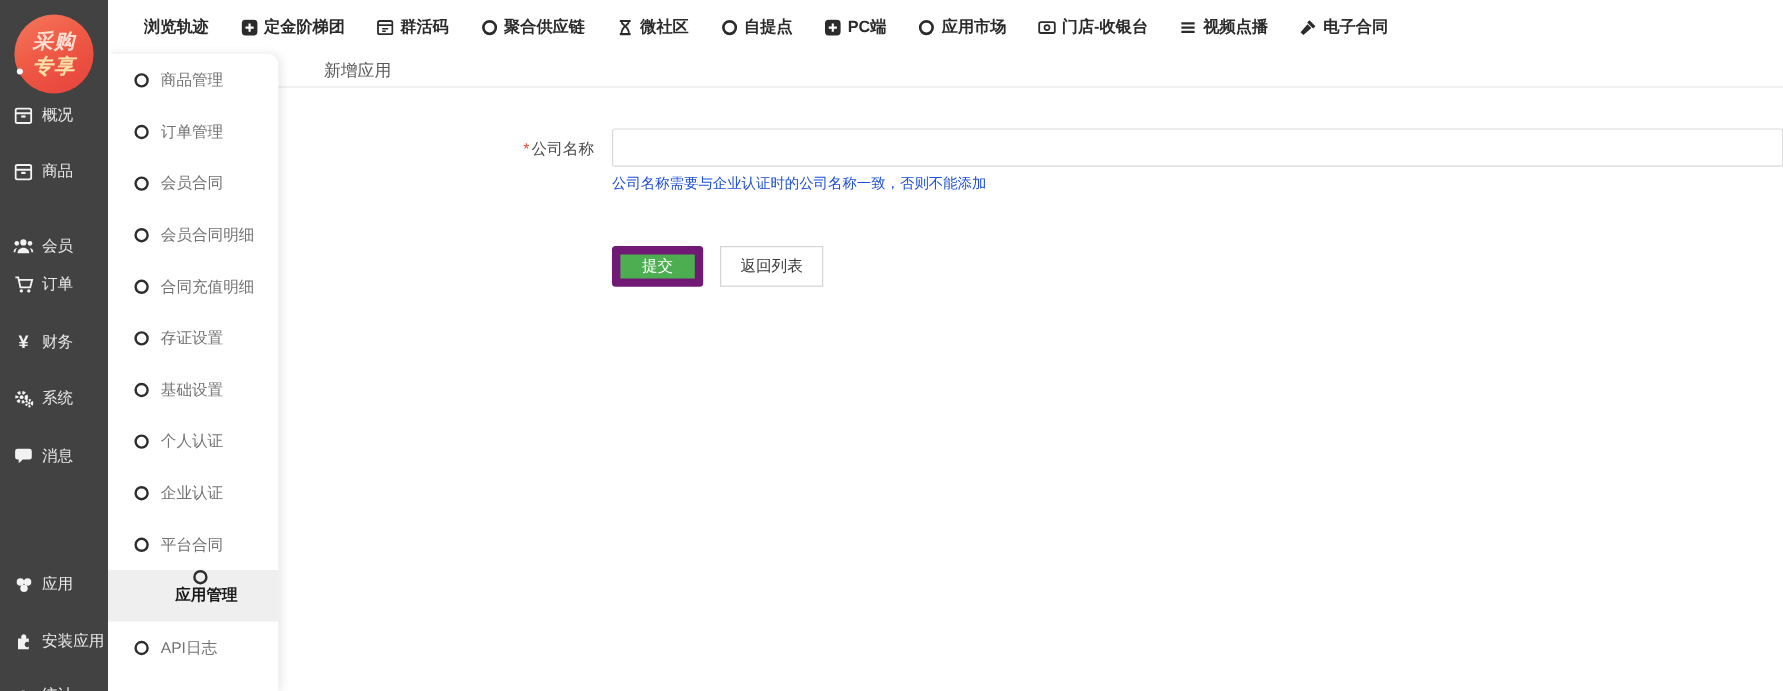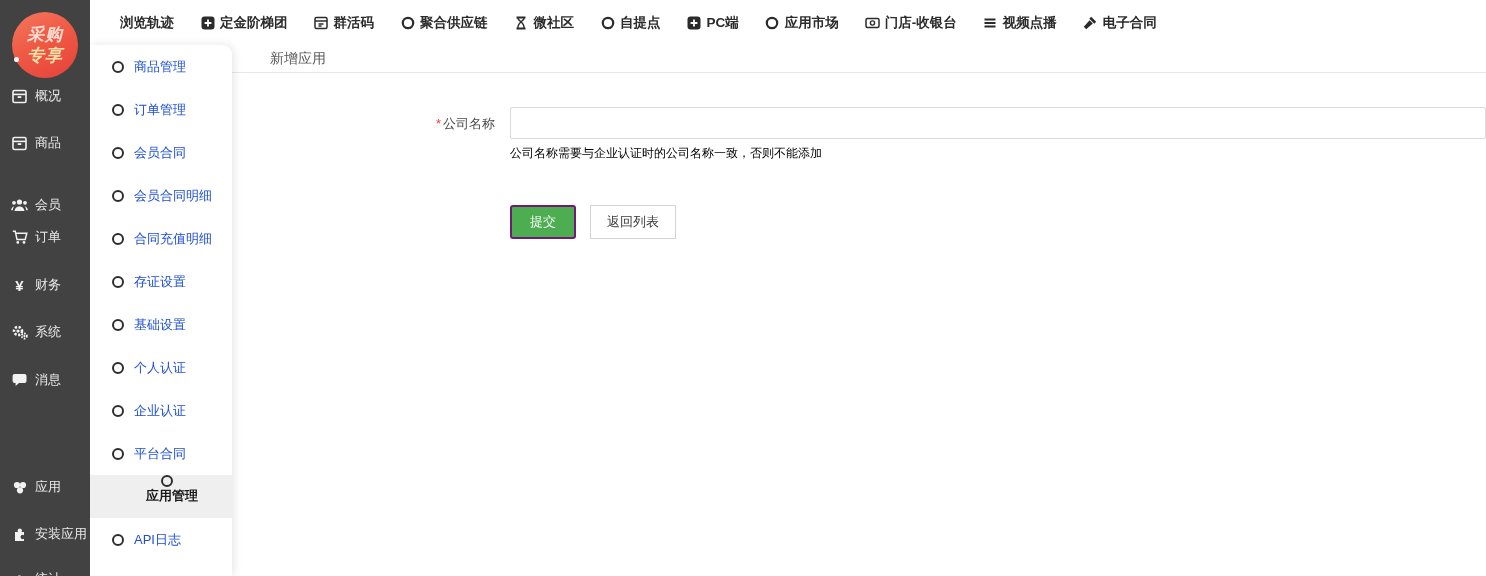--- a/index.html
+++ b/index.html
@@ -18,44 +18,44 @@
   .logo-dot { position:absolute; left:2px; top:45px; width:5px; height:5px; border-radius:50%; background:#fff; }
   .side-item { position:absolute; left:0; width:90px; height:22px; display:flex; align-items:center;
                padding-left:11px; color:#e9e9e9; font-size:13px; cursor:pointer; }
   .side-item .ic { width:17px; height:16px; margin-right:7px; display:flex; align-items:center; justify-content:center; color:#f2f2f2; }
   .side-item .ic svg { display:block; }
   .yen-glyph { font-size:15px; font-weight:bold; color:#f2f2f2; }
 
   
   .sub-sidebar { position:absolute; left:90px; top:45px; width:142px; height:531px; background:#fff;
                  border-top-right-radius:9px; box-shadow:2px 0 8px rgba(0,0,0,0.10); z-index:20; }
-  .sub-item { height:43px; display:flex; align-items:center; padding-left:22px; font-size:13px; color:#1d4ed8; cursor:pointer; }
+  .sub-item { height:43px; display:flex; align-items:center; padding-left:22px; font-size:13px; color:#737373; cursor:pointer; }
   .sub-item .radio { width:12px; height:12px; border:2px solid #2d2d2d; border-radius:50%; margin-right:10px; flex:none; }
   .sub-item.active { background:#efefef; font-weight:bold; color:#1a1a1a;flex-direction:column; }
 
   
   .topbar { position:absolute; left:90px; top:0; right:0; height:45px; background:#fff; z-index:10;
             display:flex; align-items:center; padding-left:30px; }
   .nav-item { display:flex; align-items:center; margin-right:26px; font-size:13.5px; font-weight:bold;
               color:#2b2b2b; white-space:nowrap; cursor:pointer; }
   .nav-item .ni { width:15px; height:14px; margin-right:5px; display:flex; align-items:center; justify-content:center; color:#2b2b2b; }
 
   
   .main { position:absolute; left:232px; top:45px; right:0; bottom:0; background:#fff; z-index:5; }
   .page-header { height:28px; line-height:26px; padding-left:38px; font-size:14px; color:#595959;
                  border-bottom:1px solid #e8e8e8; }
   .form-row { display:flex; margin-top:34px; }
   .form-label { width:263px; text-align:right; font-size:13px; color:#4a4a4a; padding-top:8px; flex:none; }
   .req { color:#f04134; margin-right:2px; }
   .form-field { flex:1; margin-left:15px; }
   .text-input { width:100%; height:32px; border:1px solid #d9d9d9; border-radius:2px; background:#fff;
                 font-size:13px; padding:0 8px; color:#333; outline:none; display:block; }
-  .helper { margin-top:6px; font-size:12px; color:#000000; }
+  .helper { margin-top:6px; font-size:12px; color:#1d4ed8; }
   .btn-row { margin-left:278px; margin-top:43px; display:flex; align-items:center; }
-  .btn-primary { height:34px; padding:0 18px; background:#4cae50; color:#fff; border:2px solid #701a75;
+  .btn-primary { height:34px; padding:0 18px; background:#4cae50; color:#fff; border:7px solid #701a75;
                  border-radius:3px; font-size:13px; cursor:pointer; font-family:inherit; }
   .btn-default { height:34px; padding:0 16px; background:#fff; color:#3a3a3a; border:1px solid #d4d4d4;
                  border-radius:0; font-size:13px; margin-left:14px; cursor:pointer; font-family:inherit; }
 </style>
 </head>
 <body>
 
 <div class="stage">
 
   <div class="topbar">

